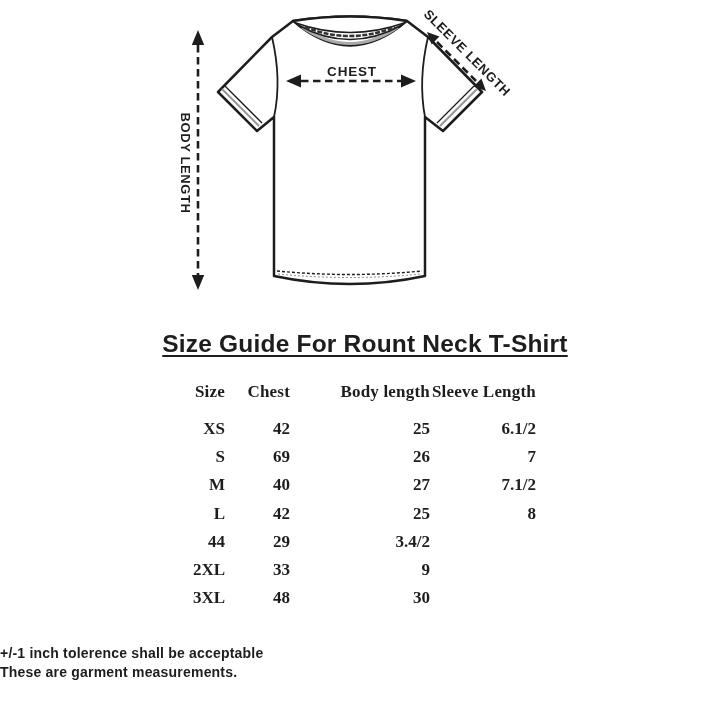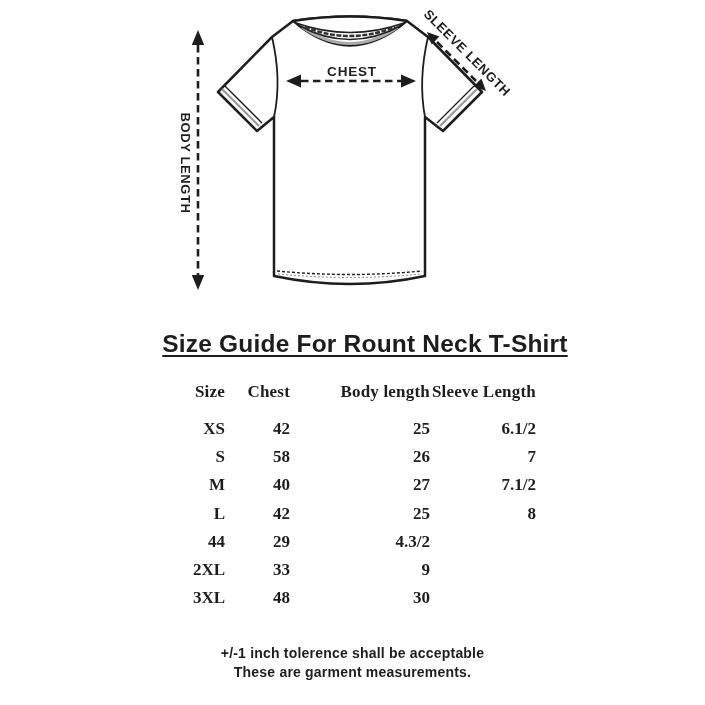--- a/index.html
+++ b/index.html
@@ -17,21 +17,21 @@
     letter-spacing:0.2px;
     padding-left:25px;
   }
   .size-table { position:absolute; left:140px; top:379px; width:420px; }
   .trow { display:grid; grid-template-columns:85px 65px 140px 106px; }
   .trow > div { text-align:right;font-family:Liberation Serif, serif; }
   .thead { font-size:17px; font-weight:bold; line-height:26px; margin-bottom:10px; letter-spacing:0.2px; }
   .tbody .trow { font-size:17px; font-weight:bold; line-height:28.2px; }
   .footer {
     position:absolute; top:644px; left:0; width:705px;
-    text-align:center; font-size:14px; font-weight:bold; line-height:18.5px;
+    text-align:left; font-size:14px; font-weight:bold; line-height:18.5px;
     letter-spacing:0.2px;
   }
   svg text { font-family:"Liberation Sans","DejaVu Sans",sans-serif; }
 </style>
 </head>
 <body>
 
 <div class="canvas">
 
   <div class="diagram-wrap">
@@ -90,40 +90,40 @@
     </div>
     <div class="tbody" id="table-body">
         <div class="trow">
           <div>XS</div>
           <div>42</div>
           <div>25</div>
           <div>6.1/2</div>
         </div>
         <div class="trow">
           <div>S</div>
-          <div>58</div>
+          <div>69</div>
           <div>26</div>
           <div>7</div>
         </div>
         <div class="trow">
           <div>M</div>
           <div>40</div>
           <div>27</div>
           <div>7.1/2</div>
         </div>
         <div class="trow">
           <div>L</div>
           <div>42</div>
           <div>25</div>
           <div>8</div>
         </div>
         <div class="trow">
           <div>44</div>
           <div>29</div>
-          <div>4.3/2</div>
+          <div>3.4/2</div>
         </div>
         <div class="trow">
           <div>2XL</div>
           <div>33</div>
           <div>9</div>
         </div>
         <div class="trow">
           <div>3XL</div>
           <div>48</div>
           <div>30</div>

